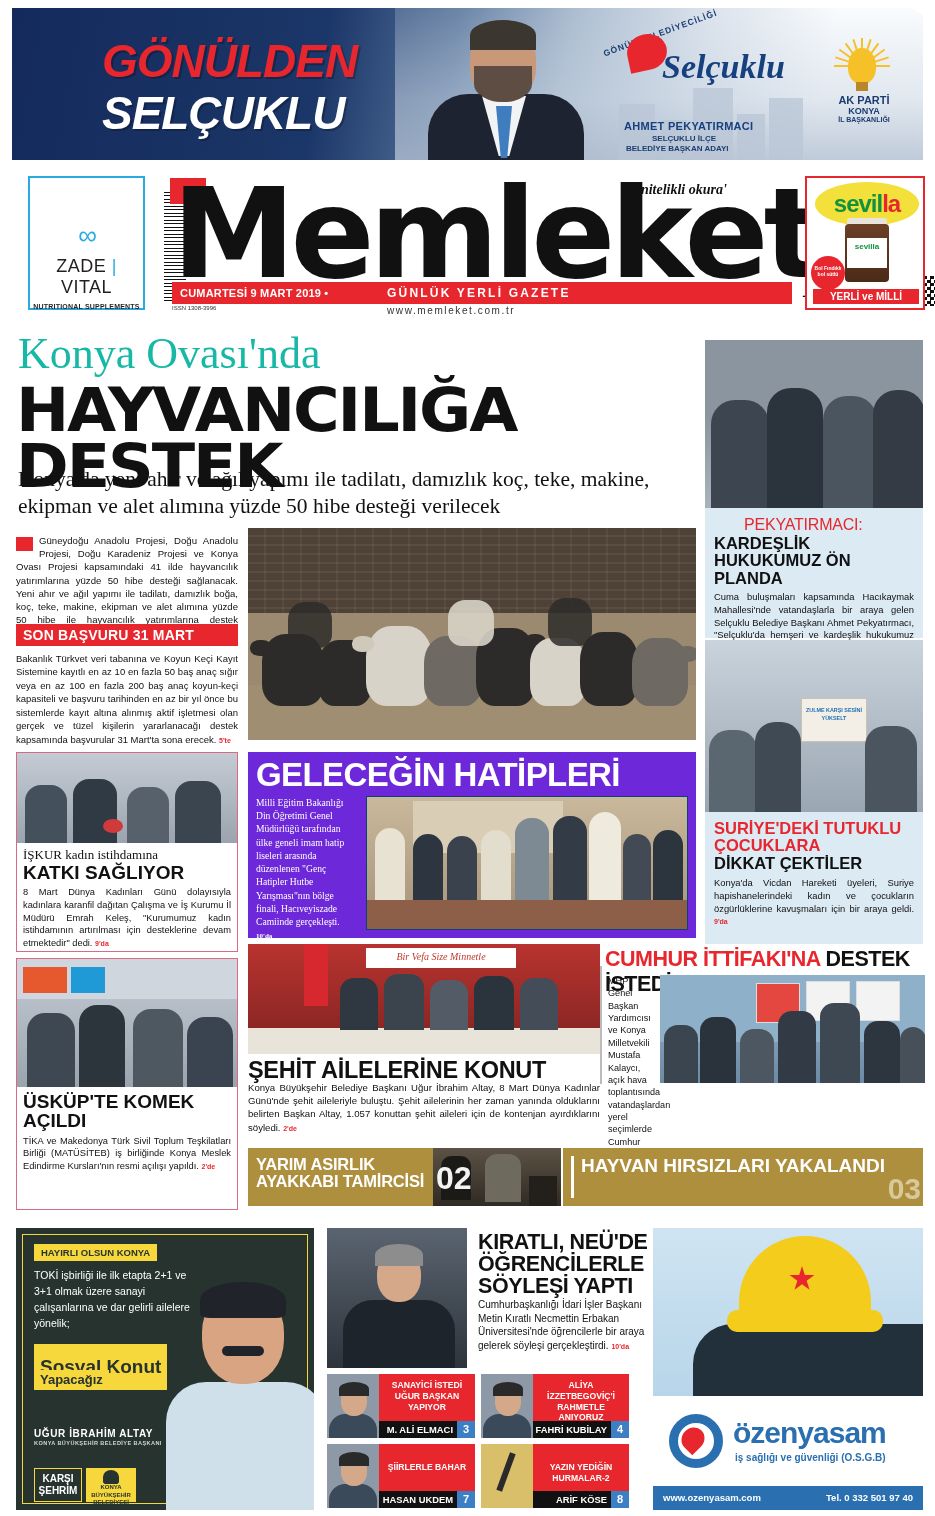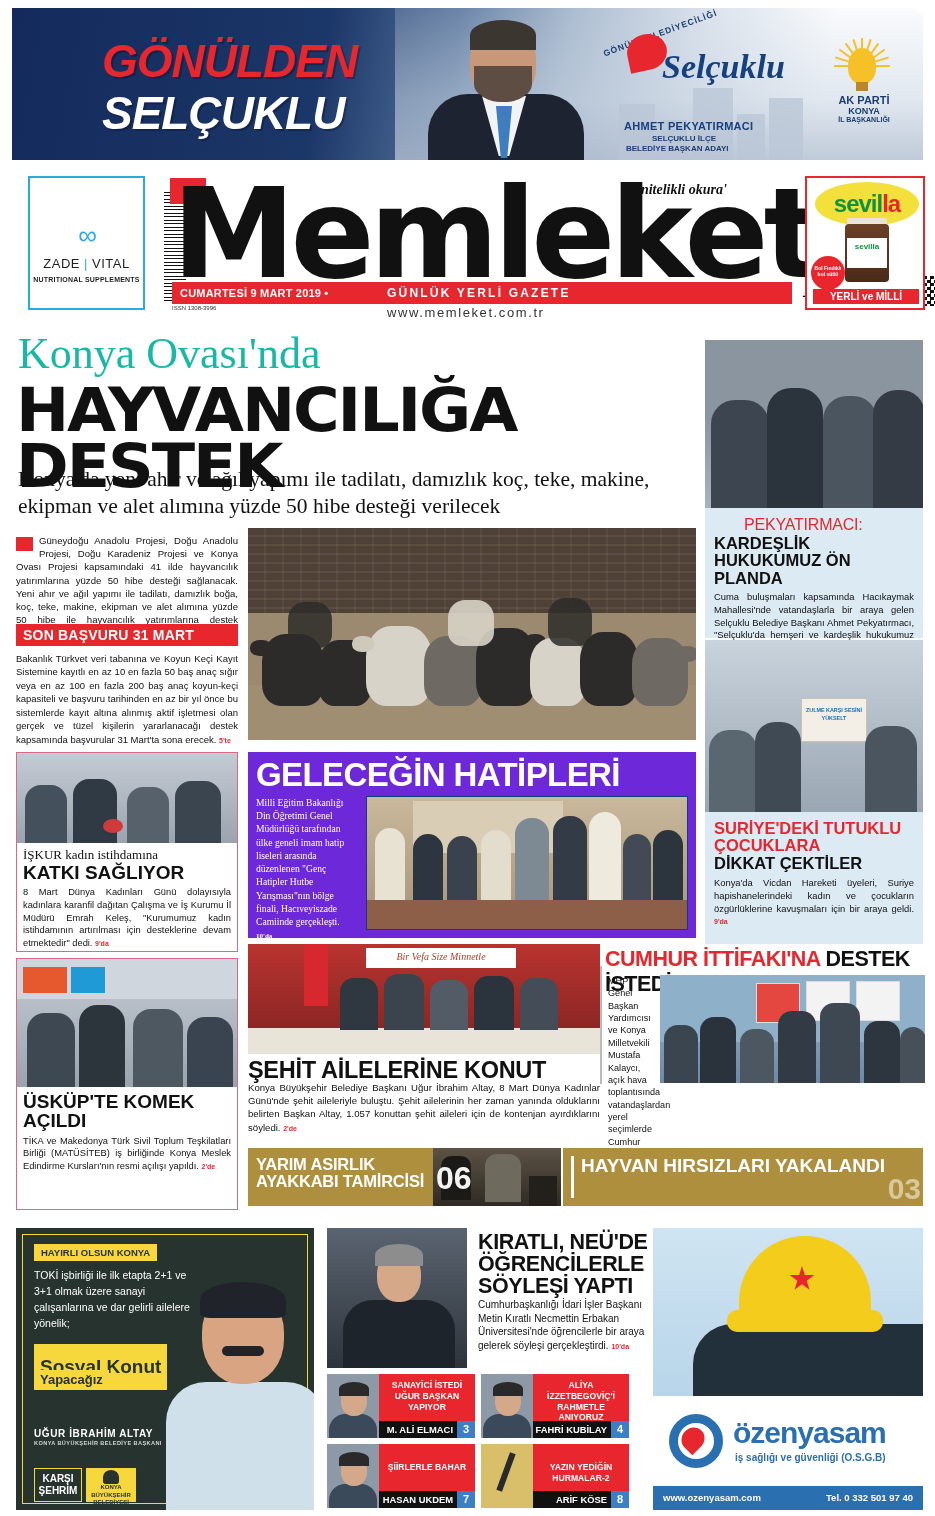--- a/index.html
+++ b/index.html
@@ -67,38 +67,38 @@
   .ad-party small { display:block; font-size:9px; font-weight:bold; }
   .ad-party .tiny { font-size:7px; }
 
   
   .masthead { position:absolute; left:12px; top:172px; width:911px; height:140px; }
   .zade {
     position:absolute; left:16px; top:4px; width:117px; height:134px;
     border:2px solid #29abe2; background:#fff; text-align:center;
   }
   .zade .inf { margin-top:44px; font-size:26px; color:#29abe2; line-height:1; letter-spacing:-2px;}
-  .zade .zname { margin-top:8px; font-size:13px; font-weight:bold; color:#231f20; letter-spacing:.5px;}
+  .zade .zname { margin-top:8px; font-size:18px; font-weight:bold; color:#231f20; letter-spacing:.5px;}
   .zade .zname span { color:#29abe2; font-weight:normal; }
   .zade .zsub { margin-top:5px; font-size:7px; font-weight:bold; color:#231f20; letter-spacing:.2px; }
   .barcode { position:absolute; left:152px; top:20px; width:22px; height:110px;
     background: repeating-linear-gradient(to bottom, #111 0 1px, #fff 1px 3px, #111 3px 4px, #fff 4px 7px);
   }
   .redmark { position:absolute; left:158px; top:6px; width:36px; height:26px; background:#e8262d; }
   .mm-title {
     position:absolute; left:160px; top:4px; width:640px;
     font-family:"DejaVu Sans", sans-serif; font-weight:bold; font-size:124px;
     line-height:.95; color:#111; letter-spacing:-5px;
   }
   .nitelikli { position:absolute; left:625px; top:10px; font-family:"Liberation Serif", serif; font-style:italic; font-weight:bold; font-size:14px; color:#111;}
   .redbar { position:absolute; left:160px; top:110px; width:620px; height:22px; background:#e8262d; }
   .redbar .dateL { position:absolute; left:8px; top:5px; font-size:11px; font-weight:bold; color:#fff; letter-spacing:.2px;}
   .redbar .mid { position:absolute; left:215px; top:4px; font-size:12px; font-weight:bold; color:#fff; letter-spacing:2.2px;}
   .issn { position:absolute; left:160px; top:133px; font-size:6px; color:#333; }
-  .wwwline { position:absolute; left:375px; top:133px; font-size:13px; color:#333; letter-spacing:1.6px; }
+  .wwwline { position:absolute; left:375px; top:133px; font-size:10px; color:#333; letter-spacing:1.6px; }
   .yil15 { position:absolute; left:790px; top:98px; font-family:"Liberation Serif", serif; font-style:italic; font-weight:bold; font-size:30px; color:#111; }
   .yil15 small { font-size:21px; }
   .krs { position:absolute; left:860px; top:108px; background:#e8262d; color:#fff; font-size:12px; font-weight:bold; padding:2px 6px; }
   .phone { position:absolute; left:856px; top:130px; font-size:7px; color:#333;}
   .qr { position:absolute; left:908px; top:104px; width:30px; height:30px;
     background: repeating-conic-gradient(#111 0 25%, #fff 0 50%) 0 0/7px 7px; }
   .sevilla {
     position:absolute; left:793px; top:4px; width:120px; height:134px;
     border:2px solid #e8262d; background:#fff; overflow:hidden; text-align:center;
   }
@@ -523,21 +523,21 @@
   </div>
 
   <div class="gold gold1">
     <div class="t">YARIM ASIRLIK AYAKKABI TAMİRCİSİ</div>
   </div>
   <div class="goldimg">
     <div style="position:absolute;left:8px;bottom:6px;width:30px;height:44px;background:#1c1a17;border-radius:10px 10px 0 0;"></div>
     <div style="position:absolute;left:52px;bottom:4px;width:36px;height:48px;background:#6e6a5e;border-radius:12px 12px 0 0;"></div>
     <div style="position:absolute;left:96px;bottom:0;width:28px;height:30px;background:#23201c;"></div>
   </div>
-  <div class="goldnum04">06</div>
+  <div class="goldnum04">02</div>
 
   <div class="gold gold2">
     <div class="bar"></div>
     <div class="t">HAYVAN HIRSIZLARI YAKALANDI</div>
   </div>
   <div class="goldnum03">03</div>
 
   <div class="tokiad">
     <div class="frame"></div>
     <div class="toki-face">

